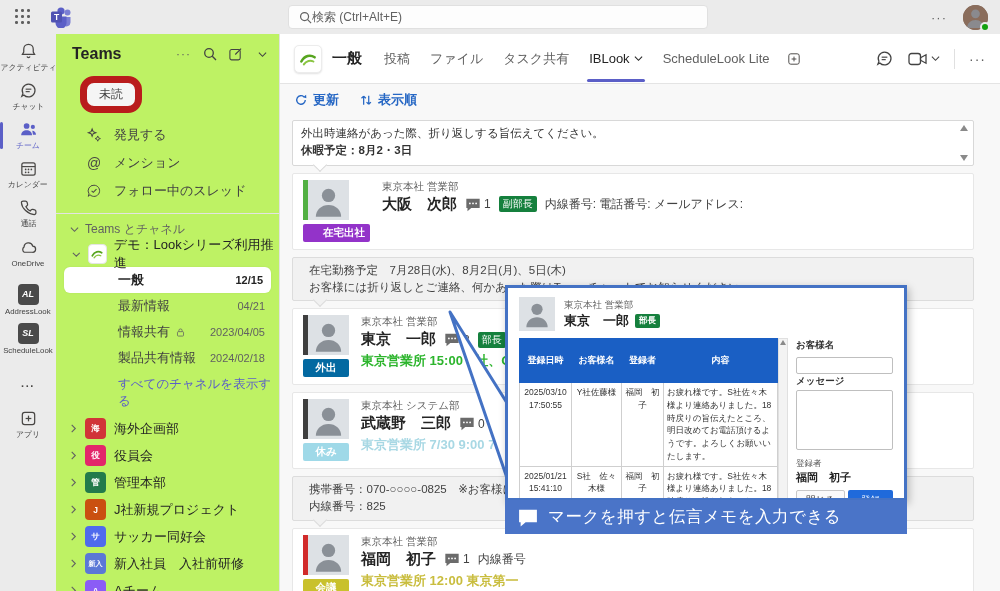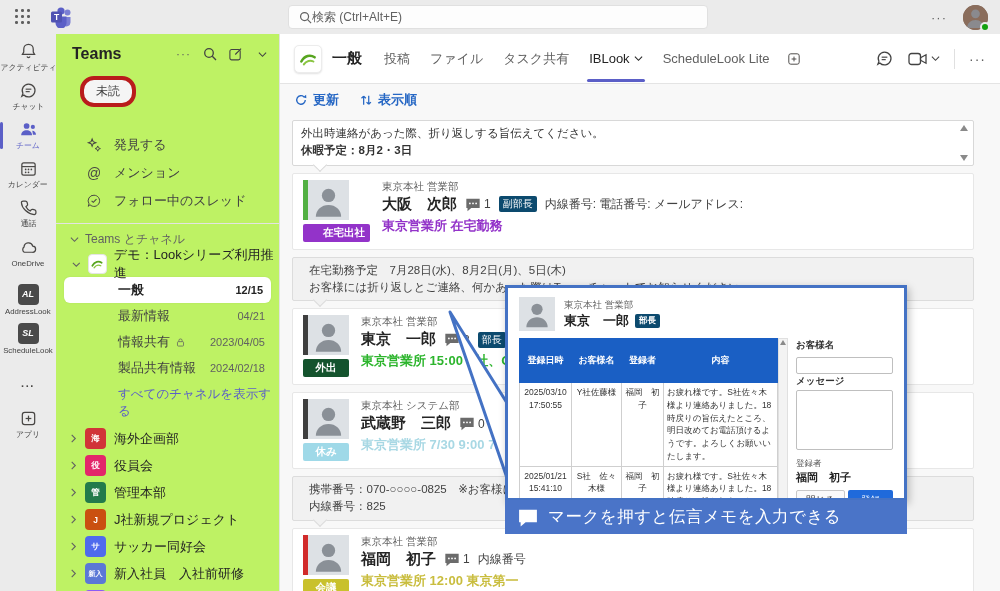--- a/index.html
+++ b/index.html
@@ -27,21 +27,21 @@
   .mono { width:21px; height:21px; background:#4a4a4a; color:#fff; border-radius:4px; font-size:9px; font-style:italic; font-weight:bold; display:flex; align-items:center; justify-content:center; }
   .rdots { font-size:11px; font-weight:bold; color:#484644; letter-spacing:1px; }
   .gap8 { margin-top:8px; }
 
   
   .sidebar { position:absolute; left:56px; top:34px; width:224px; height:557px; background:#bef264; border-right:1px solid #e1e1e1; z-index:8; overflow:hidden; }
   .sb-head { height:40px; display:flex; align-items:center; padding:0 12px 0 16px; }
   .sb-title { font-size:16px; font-weight:bold; color:#242424; flex:1; }
   .sb-icons { display:flex; align-items:center; gap:12px; color:#424242; }
   .sb-icons .tdots { font-size:12px; }
-  .pill { display:inline-block; margin:2px 0 24px 24px; padding:3px 12px; border:4px solid #b91c1c; border-radius:14px; font-size:12px; color:#424242; background:#f5f5f5; cursor:pointer; }
+  .pill { display:inline-block; margin:2px 0 8px 24px; padding:3px 12px; border:7px solid #b91c1c; border-radius:14px; font-size:12px; color:#424242; background:#f5f5f5; cursor:pointer; }
   .q-item { height:28px; display:flex; align-items:center; gap:12px; padding-left:30px; font-size:13px; color:#424242; cursor:pointer; }
   .sb-section { border-top:1px solid #e3e3e3; margin-top:8px; padding:7px 0 3px 14px; font-size:12px; color:#616161; display:flex; align-items:center; gap:6px; cursor:pointer; }
   .team-row { height:26px; display:flex; align-items:center; gap:7px; padding-left:16px; font-size:13px; color:#242424; cursor:pointer; }
   .looklogo { width:20px; height:20px; background:#fff; border:1px solid #e4e4e4; border-radius:4px; display:flex; align-items:center; justify-content:center; }
   .ch-row { height:26px; display:flex; align-items:center; padding:0 14px 0 62px; font-size:13px; color:#424242; cursor:pointer; }
   .ch-row .meta { margin-left:auto; font-size:11px; color:#616161; }
   .ch-row.selected { background:#fff; border-radius:6px; margin:0 8px 0 8px; padding:0 8px 0 54px; font-weight:bold; color:#242424; box-shadow:0 0 2px rgba(0,0,0,.08); }
   .ch-row.selected .meta { font-weight:bold; color:#242424; }
   .showall { padding:5px 0 5px 62px; font-size:12.5px; color:#5b5fc7; cursor:pointer; }
   .tm-row { height:27px; display:flex; align-items:center; gap:8px; padding-left:14px; font-size:13px; color:#242424; cursor:pointer; }
@@ -79,21 +79,21 @@
   .photo { position:relative; width:46px; height:40px; background:#dde1e5; overflow:hidden; }
   .photo svg { position:absolute; left:5px; top:2px; width:41px; height:38px; }
   .pbar { position:absolute; left:0; top:0; bottom:0; width:5px; }
   .status-badge { margin-top:4px; min-width:46px; text-align:center; font-size:10.5px; font-weight:bold; color:#fff; padding:2px 5px; border-radius:2px; }
   .pbody { flex:1; min-width:0; }
   .dept { font-size:10.5px; color:#616161; }
   .nrow { display:flex; align-items:center; margin-top:1px; white-space:nowrap; }
   .pname { font-size:15px; font-weight:bold; color:#242424; }
   .bubble { margin-left:8px; cursor:pointer; flex:0 0 auto; }
   .ccount { font-size:12px; color:#424242; margin-left:3px; }
-  .title-badge { background:#0c4a6e; color:#fff; font-size:10px; padding:1px 4px; border-radius:2px; margin-left:8px; }
+  .title-badge { background:#15803d; color:#fff; font-size:10px; padding:1px 4px; border-radius:2px; margin-left:8px; }
   .title-badge:empty { display:none; }
   .fields { font-size:12px; color:#424242; margin-left:8px; overflow:hidden; }
   .fields:empty { display:none; }
   .lrow { margin-top:3px; font-size:13px; font-weight:bold; }
 
   
   .tail { position:absolute; left:425px; top:298px; z-index:40; }
   .popup { position:absolute; left:505px; top:285px; width:402px; height:216px; background:#fff; border:3px solid #4472c4; box-shadow:2px 3px 8px rgba(0,0,0,.25); z-index:50; padding:9px 11px; overflow:hidden; }
   .pp-head { display:flex; align-items:center; gap:9px; margin-bottom:7px; }
   .pp-photo { position:relative; width:36px; height:34px; background:#dde1e5; overflow:hidden; }
@@ -475,38 +475,37 @@
           <div class="dept">東京本社 営業部</div>
           <div class="nrow">
             <span class="pname">大阪　次郎</span>
             <svg class="bubble ic" width="16" height="15" viewBox="0 0 18 16">
                 <use href="#bubbleF" fill="#6b6b6b"></use>
               </svg>
             <span class="ccount">1</span>
             <span class="title-badge">副部長</span>
             <span class="fields">内線番号: 電話番号: メールアドレス:</span>
           </div>
-          <div class="lrow" style="color: rgb(147, 51, 201);">東京営業所 在宅勤務</div>
         </div>
       </div>
 
       <div class="gray-banner">
         <div>在宅勤務予定　7月28日(水)、8月2日(月)、5日(木)</div>
         <div>お客様には折り返しとご連絡、何かあった際はTeamsチャットでお知らせください</div>
       </div>
 
       <div class="pcard">
         <div class="pleft">
           <div class="photo">
               <svg viewBox="0 0 24 24">
                 <use href="#sil"></use>
               </svg>
               <span class="pbar" style="background-color: rgb(63, 63, 63);"></span>
             </div>
-          <span class="status-badge" style="background-color: #14532d;">外出</span>
+          <span class="status-badge" style="background-color: #0369a1;">外出</span>
         </div>
         <div class="pbody">
           <div class="dept">東京本社 営業部</div>
           <div class="nrow">
             <span class="pname">東京　一郎</span>
             <svg class="bubble ic" width="16" height="15" viewBox="0 0 18 16">
                 <use href="#bubbleF" fill="#6b6b6b"></use>
               </svg>
             <span class="ccount">3</span>
             <span class="title-badge">部長</span>

